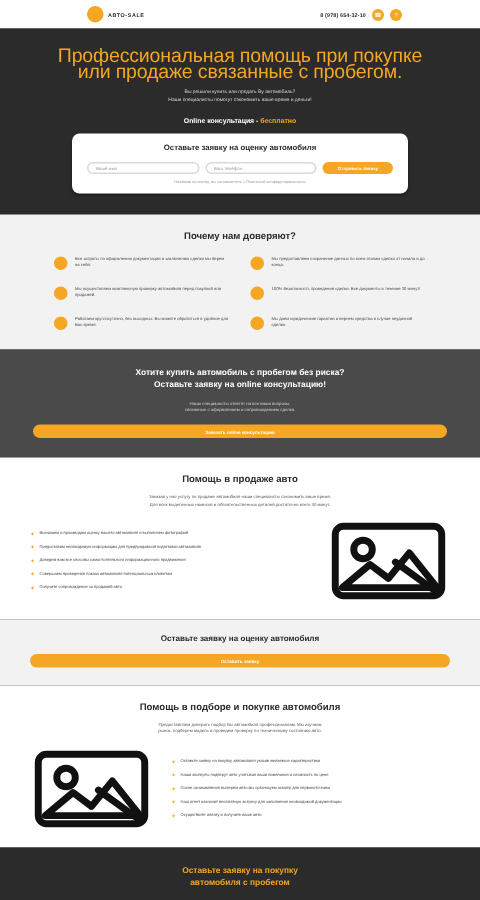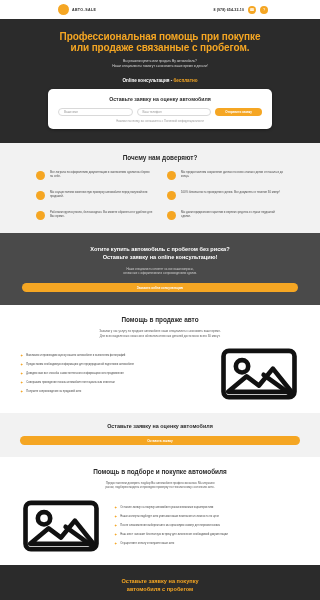--- a/index.html
+++ b/index.html
@@ -38,22 +38,22 @@
     justify-content: center; color: #fff; font-size: 4px;
   }
   .sec-dark { background: #2b2b2b; color: #fff; }
   .sec-mid  { background: #4a4a4a; color: #fff; }
   .sec-light{ background: #f2f2f2; color: #2b2b2b; }
   .sec-white{ background: #ffffff; color: #2b2b2b; }
 
   
   .hero { padding: 12px 14px 14px; text-align: center; }
   .hero h1 {
-    color: #f5a623; font-size: 10px; line-height: 11px;
-    font-weight: bold; letter-spacing: -.1px;
+    color: #f5a623; font-size: 13px; line-height: 11px;
+    font-weight: normal; letter-spacing: -.1px;
   }
   .hero-sub {
     margin-top: 6px; font-size: 3.3px; line-height: 5px; color: #d8d8d8;
   }
   .hero-online {
     margin-top: 9px; font-size: 4.6px; color: #ffffff; font-weight: bold;
   }
   .hero-online b { color: #f5a623; }
 
   

